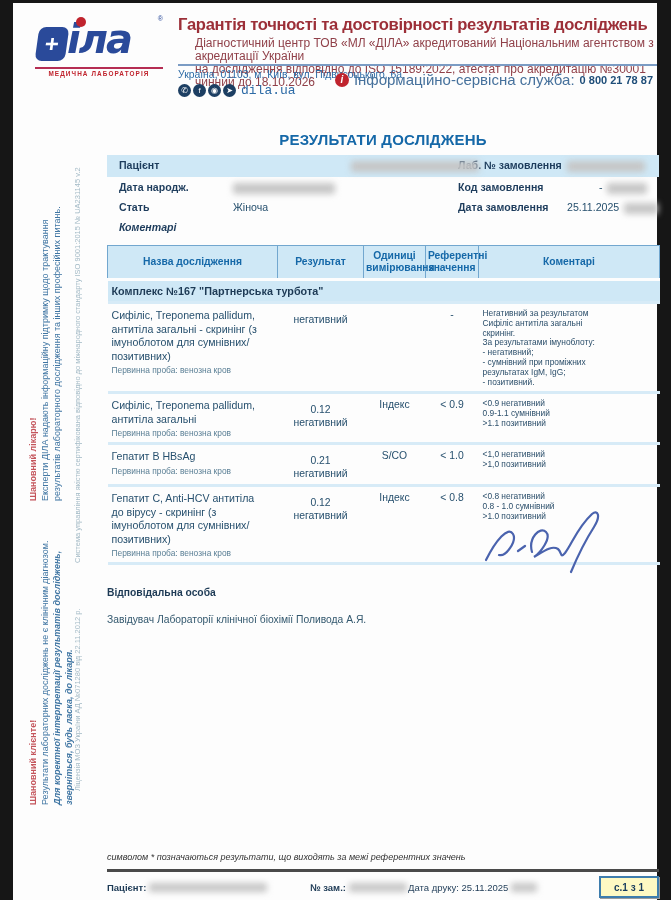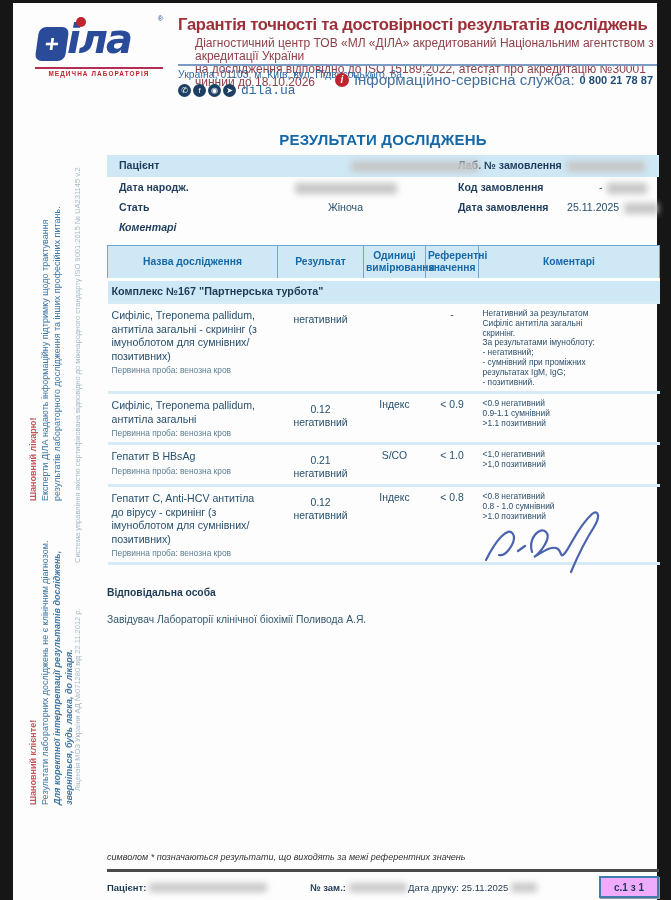--- a/index.html
+++ b/index.html
@@ -38,21 +38,21 @@
   .v-license { left:60px; top:788px; width:226px; font-size:7.5px; color:#a3bac6; }
 
   
   .content { position:absolute; left:94px; top:0; width:552px; }
   .report-title { margin-top:128px; text-align:center; font-size:15px; font-weight:bold; color:#1568a8; letter-spacing:0.2px; }
 
   .pat { margin-top:7px; font-size:10.6px; color:#1d3c5c; }
   .prow { display:flex; align-items:flex-start; min-height:20px; padding:4px 0 0 12px; }
   .prow.band { background:#cfe8f6; height:22px; padding-top:4px; }
   .pl-label { width:108px; font-weight:bold; flex:none; }
-  .pl-value { width:231px; flex:none; color:#27506e;text-align:center; }
+  .pl-value { width:231px; flex:none; color:#27506e; }
   .pr-label { width:109px; font-weight:bold; flex:none; }
   .pr-value { flex:1; color:#27506e; }
   .p-branch { flex:1; font-style:italic; color:#27506e; white-space:pre-line; line-height:13.5px; }
   .italic { font-style:italic; }
   .redact { display:inline-block; background:#c6c6c6; border-radius:2px; filter:blur(3px); height:11px; vertical-align:middle; }
   .redact.sm { height:9px; }
 
   
   table.results { width:552px; border-collapse:collapse; table-layout:fixed; margin-top:8px; }
   .results thead th { background:#cfe8f6; border:1px solid #72a7cf; color:#1568a8; font-size:10.3px; line-height:12px; font-weight:bold; padding:4px 2px; white-space:pre-line; vertical-align:middle; }
@@ -73,21 +73,21 @@
 
   
   .footnote { position:absolute; left:94px; top:849px; font-size:9px; font-style:italic; color:#333; }
   .footrule { position:absolute; left:94px; top:866px; width:552px; height:2.5px; background:#4a4a4a; }
   .pagefooter { position:absolute; left:94px; top:873px; width:552px; display:flex; align-items:center; font-size:9.5px; color:#1d3a55; }
   .pf-label { font-weight:bold; }
   .pf-item { display:flex; align-items:center; gap:3px; }
   .pf-patient { width:203px; }
   .pf-order { width:98px; }
   .pf-print { width:132px; }
-  .page-badge { margin-left:auto; width:60px; height:22px; background:#f0abfc; border:2px solid #3e7dad; display:flex; align-items:center; justify-content:center; font-size:10px; font-weight:bold; color:#173a5c; box-shadow:1px 1px 0 #9b9b9b; }
+  .page-badge { margin-left:auto; width:60px; height:22px; background:#fef9c3; border:2px solid #3e7dad; display:flex; align-items:center; justify-content:center; font-size:10px; font-weight:bold; color:#173a5c; box-shadow:1px 1px 0 #9b9b9b; }
 </style>
 </head>
 <body>
 
 <div class="page">
 
   <div class="logo">
     <div class="logo-mark">
       <span class="logo-cross-box">
           <span class="logo-cross">+</span>

